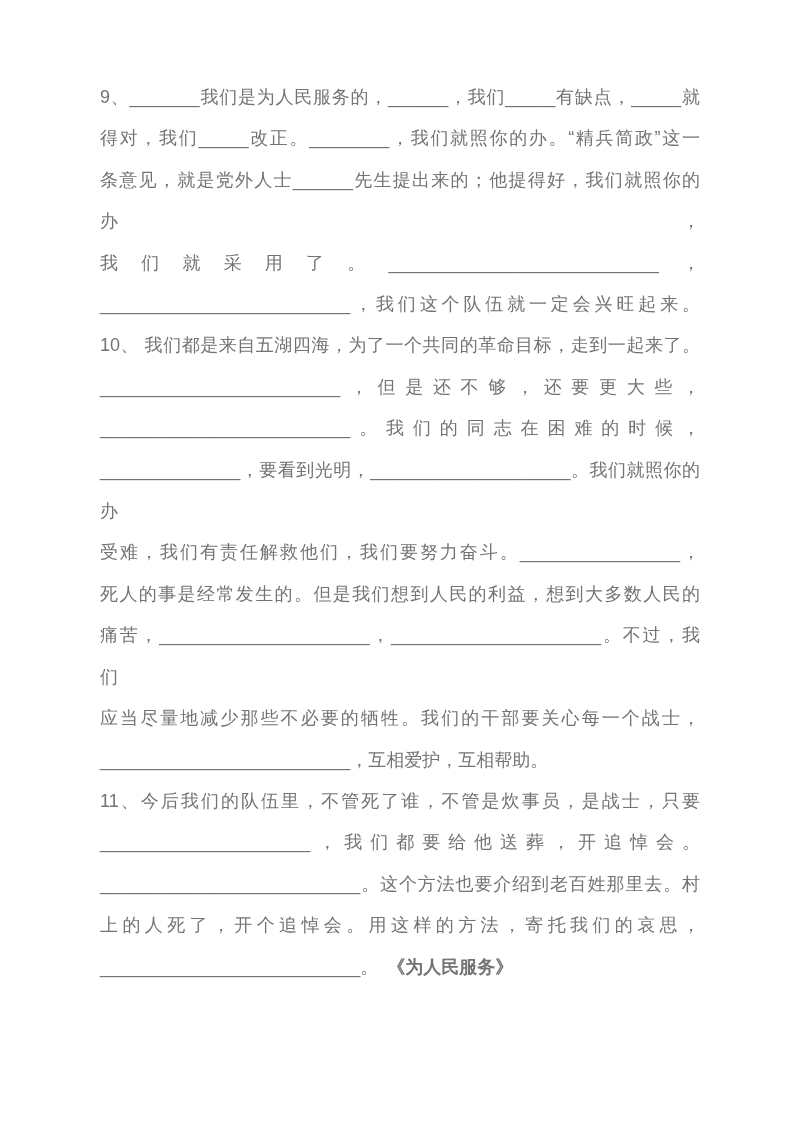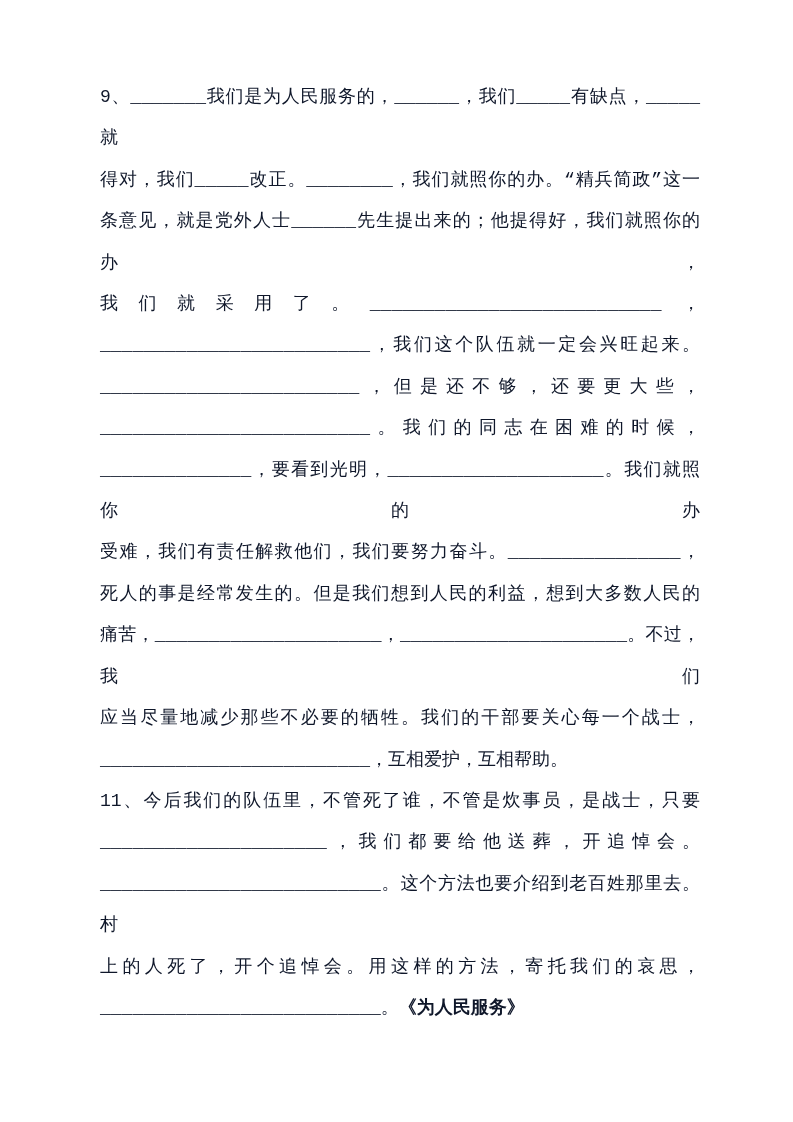--- a/index.html
+++ b/index.html
@@ -14,52 +14,54 @@
     background: #ffffff;
     box-sizing: border-box;
     padding: 77px 93px 0 100px;
     overflow: hidden;
   }
   .para {
     margin: 0;
     padding: 0;
   }
   .line {
-    font-family: Liberation Mono, monospace;
+    font-family: Liberation Sans, sans-serif;
     font-size: 18px;
     line-height: 41.4px;
-    color: #0f172a;
+    color: #737373;
     text-align: justify;
     text-align-last: justify;
     -moz-text-align-last: justify;
     white-space: normal;
   }
   .line.flush {
     text-align: center;
     text-align-last: left;
     -moz-text-align-last: left;
   }
   .source-title {
     font-weight: bold;
+    margin-left: 9px;
   }
 </style>
 </head>
 <body>
 
 <div class="page">
 
   <div class="para">
     <div class="line">9、_______我们是为人民服务的，______，我们_____有缺点，_____就</div>
     <div class="line">得对，我们_____改正。________，我们就照你的办。“精兵简政”这一</div>
     <div class="line">条意见，就是党外人士______先生提出来的；他提得好，我们就照你的办，</div>
     <div class="line">我们就采用了。___________________________，</div>
     <div class="line">_________________________，我们这个队伍就一定会兴旺起来。</div>
   </div>
 
   <div class="para">
+    <div class="line">10、 我们都是来自五湖四海，为了一个共同的革命目标，走到一起来了。</div>
     <div class="line">________________________，但是还不够，还要更大些，</div>
     <div class="line">_________________________。我们的同志在困难的时候，</div>
     <div class="line">______________，要看到光明，____________________。我们就照你的办</div>
     <div class="line">受难，我们有责任解救他们，我们要努力奋斗。________________，</div>
     <div class="line">死人的事是经常发生的。但是我们想到人民的利益，想到大多数人民的</div>
     <div class="line">痛苦，_____________________，_____________________。不过，我们</div>
     <div class="line">应当尽量地减少那些不必要的牺牲。我们的干部要关心每一个战士，</div>
     <div class="line flush">_________________________，互相爱护，互相帮助。</div>
   </div>
 

